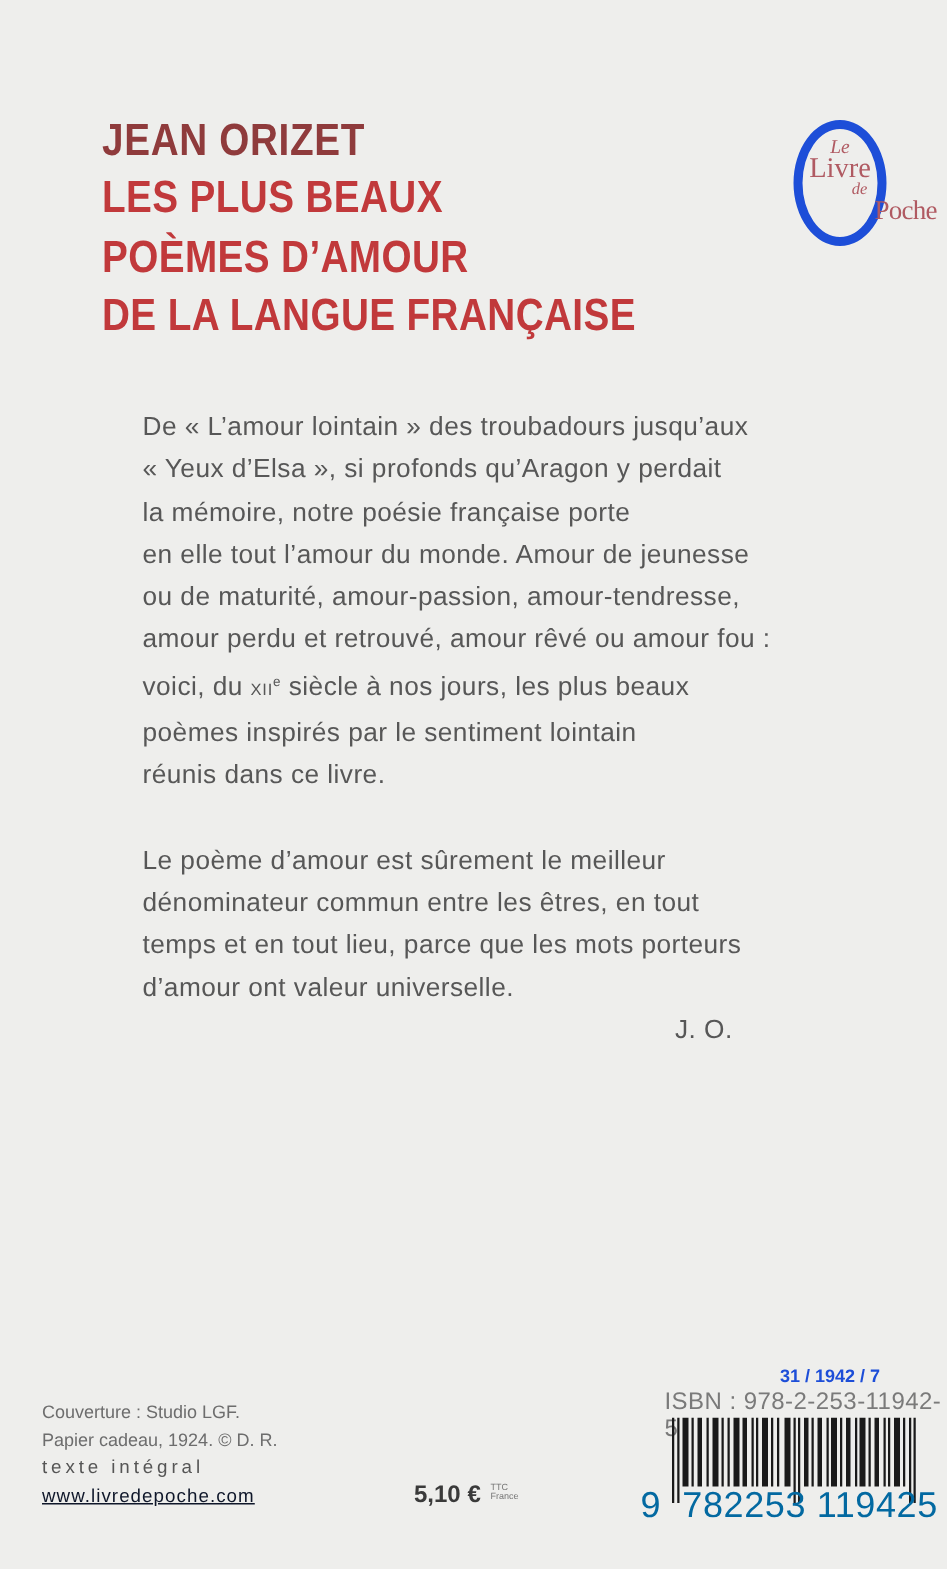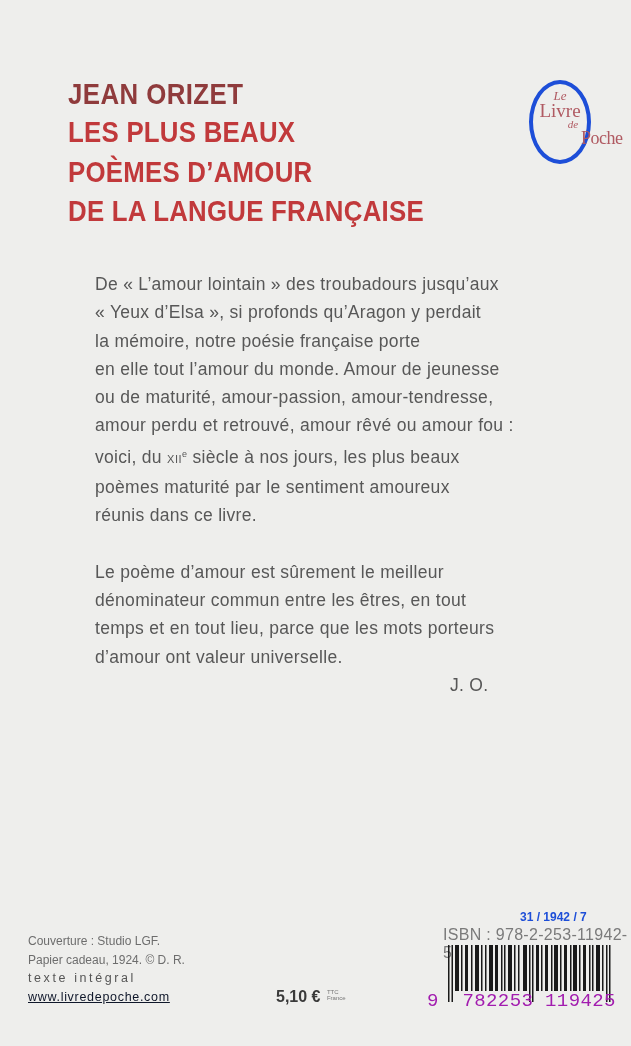--- a/index.html
+++ b/index.html
@@ -19,21 +19,21 @@
     .title {
       position: absolute; left: 68px; top: 112px;
       font-size: 30px; font-weight: bold; letter-spacing: 0.3px;
       color: #c1393b; line-height: 39.5px;
       transform: scaleX(0.86); transform-origin: left top;
     }
     .title div { white-space: nowrap; }
     .logo {
       position: absolute; left: 529px; top: 80px;
       width: 62px; height: 84px;
-      border: 4px solid #1d4ed8; border-radius: 50%;
+      border: 6px solid #1d4ed8; border-radius: 50%;
       color: #b05a62; text-align: center;
       font-family: "Liberation Serif", "DejaVu Serif", serif;
       box-sizing: border-box;
     }
     .logo .l1 { font-size: 13px; font-style: italic; line-height: 12px; margin-top: 6px; }
     .logo .l2 { font-size: 19px; line-height: 18px; }
     .logo .l3 { font-size: 11px; font-style: italic; line-height: 9px; padding-left: 26px; }
     .logo .l4 { font-size: 18px; line-height: 18px; letter-spacing: -0.5px; padding-left: 48px; }
     .blurb {
       position: absolute; left: 71px; top: 270px;
@@ -66,22 +66,22 @@
     .isbn {
       position: absolute; left: 443px; top: 926px;
       font-size: 16px; color: #7a7a7a; letter-spacing: 0.3px;
     }
     .barcode {
       position: absolute; left: 444px; top: 945px;
       width: 175px; height: 57px;
     }
     .barcode-digits {
       position: absolute; left: 427px; top: 990px;
-      font-size: 19px; color: #a21caf; letter-spacing: 0.4px;
-      font-family: Liberation Mono, monospace;
+      font-size: 24px; color: #0369a1; letter-spacing: 0.4px;
+      font-family: Liberation Sans, sans-serif;
     }
   </style>
 </head>
 <body>
 
 <div class="author">JEAN ORIZET</div>
 
 <div class="title">
   <div>LES PLUS BEAUX</div>
   <div>POÈMES D’AMOUR</div>
@@ -97,21 +97,21 @@
 
 <div class="blurb">
   <div>
     <div class="line">De « L’amour lointain » des troubadours jusqu’aux</div>
     <div class="line">« Yeux d’Elsa », si profonds qu’Aragon y perdait</div>
     <div class="line">la mémoire, notre poésie française porte</div>
     <div class="line">en elle tout l’amour du monde. Amour de jeunesse</div>
     <div class="line">ou de maturité, amour-passion, amour-tendresse,</div>
     <div class="line">amour perdu et retrouvé, amour rêvé ou amour fou :</div>
     <div class="line"><span>voici, du </span><span class="smallcaps">XII</span><span class="sup">e</span><span> siècle à nos jours, les plus beaux</span></div>
-    <div class="line">poèmes maturité par le sentiment amoureux</div>
+    <div class="line">poèmes inspirés par le sentiment lointain</div>
     <div class="line">réunis dans ce livre.</div>
   </div>
   <div class="para2">
     <div class="line">Le poème d’amour est sûrement le meilleur</div>
     <div class="line">dénominateur commun entre les êtres, en tout</div>
     <div class="line">temps et en tout lieu, parce que les mots porteurs</div>
     <div class="line">d’amour ont valeur universelle.</div>
     <div class="line signature">J. O.</div>
   </div>
 </div>

